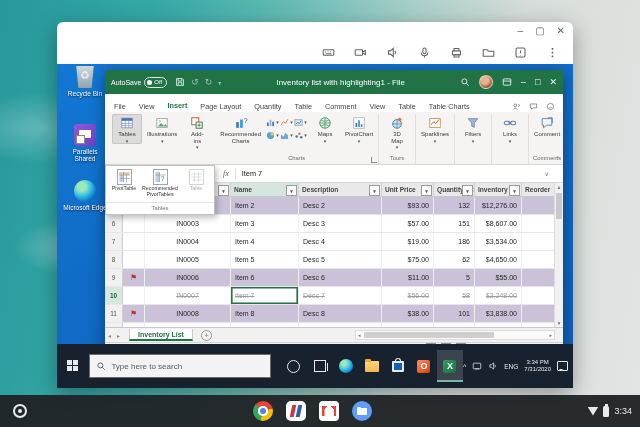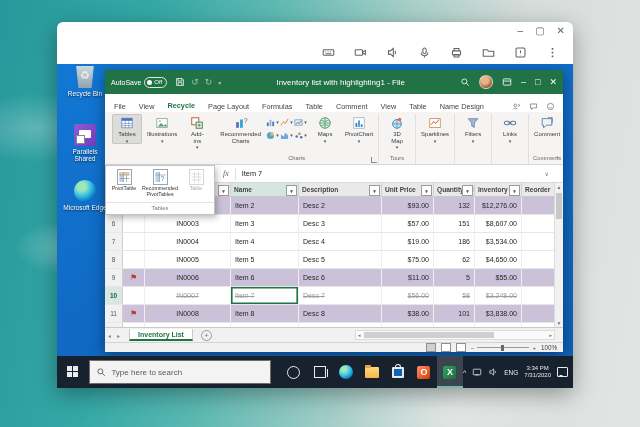--- a/index.html
+++ b/index.html
@@ -172,21 +172,21 @@
   .xl-status{position:absolute;left:0;top:272px;right:0;height:10px;background:#f1f1f1;border-top:1px solid #d4d4d4;
              display:flex;align-items:center;justify-content:flex-end;gap:5px;padding-right:6px;box-sizing:border-box;}
   .vicon{width:8px;height:7px;border:1px solid #8f8f8f;background:#fff;}
   .vicon.sel{background:#d0d0d0;}
   .zoomer{display:flex;align-items:center;gap:3px;color:#555;font-size:6px;}
   .ztrack{width:52px;height:1px;background:#9a9a9a;position:relative;}
   .zknob{position:absolute;left:24px;top:-2.5px;width:3px;height:6px;background:#666;}
   .zpct{font-size:6.3px;color:#444;}
 
   
-  .wtask{position:absolute;left:0;bottom:0;right:0;height:32px;background:#17222e;display:flex;align-items:center;z-index:20;}
+  .wtask{position:absolute;left:0;bottom:0;right:0;height:44px;background:#17222e;display:flex;align-items:center;z-index:20;}
   .wstart{width:12px;height:12px;margin-left:10px;display:grid;grid-template-columns:5px 5px;grid-auto-rows:5px;gap:1px;}
   .wstart span{background:#e8eaed;}
   .wsearch{margin-left:11px;width:190px;height:24px;background:#f3f3f3;border:1px solid #6d6d6d;display:flex;align-items:center;
            gap:5px;padding:0 6px;box-sizing:border-box;}
   .wsearch svg{width:10px;height:10px;stroke:#555;fill:none;stroke-width:1.4;}
   .wsearch span{font-size:8px;color:#5a5a5a;white-space:nowrap;}
   .ticons{display:flex;align-items:center;margin-left:10px;}
   .tslot{width:26px;height:32px;display:flex;align-items:center;justify-content:center;}
   .tslot.active{background:rgba(255,255,255,.16);box-shadow:inset 0 -2px 0 #7ab8a2;}
   .cortana{width:13px;height:13px;border-radius:50%;border:1.5px solid #e8eaed;box-sizing:border-box;}
@@ -316,28 +316,28 @@
               </svg>
             <span class="wctl">–</span>
             <span class="wctl">□</span>
             <span class="wctl">✕</span>
           </div>
         </div>
 
         <div class="xl-tabs">
           <span class="xl-tab">File</span>
           <span class="xl-tab">View</span>
-          <span class="xl-tab active">Recycle</span>
+          <span class="xl-tab active">Insert</span>
           <span class="xl-tab">Page Layout</span>
-          <span class="xl-tab">Formulas</span>
+          <span class="xl-tab">Quantity</span>
           <span class="xl-tab">Table</span>
           <span class="xl-tab">Comment</span>
           <span class="xl-tab">View</span>
           <span class="xl-tab">Table</span>
-          <span class="xl-tab">Name Design</span>
+          <span class="xl-tab">Table Charts</span>
           <span class="tabs-right">
             <svg viewBox="0 0 16 16">
                 <circle cx="6" cy="6" r="2.5"></circle>
                 <path d="M2.5 13c.5-2.5 6.5-2.5 7 0M11 4l3 2-3 2"></path>
               </svg>
             <svg viewBox="0 0 16 16">
                 <path d="M2.5 3.5h11v7h-6l-3 2.5v-2.5h-2z"></path>
               </svg>
             <svg viewBox="0 0 16 16">
                 <circle cx="8" cy="8" r="5.5"></circle>
@@ -774,13 +774,27 @@
           <span class="tclock">
             <span>3:34 PM</span><br>
             <span>7/31/2020</span>
           </span>
           <span class="tac"></span>
         </div>
       </div>
     </div>
   </div>
 
+  <div class="shelf">
+    <span class="launcher"></span>
+    <div class="shelf-center">
+      <span class="sicon ic-chrome"></span>
+      <span class="sicon ic-parallels"></span>
+      <span class="sicon ic-gmail"></span>
+      <span class="sicon ic-files"></span>
+    </div>
+    <div class="shelf-status">
+      <span class="wifi"></span>
+      <span class="battery"></span>
+      <span>3:34</span>
+    </div>
+  </div>
 </div>
 
 </body></html>

